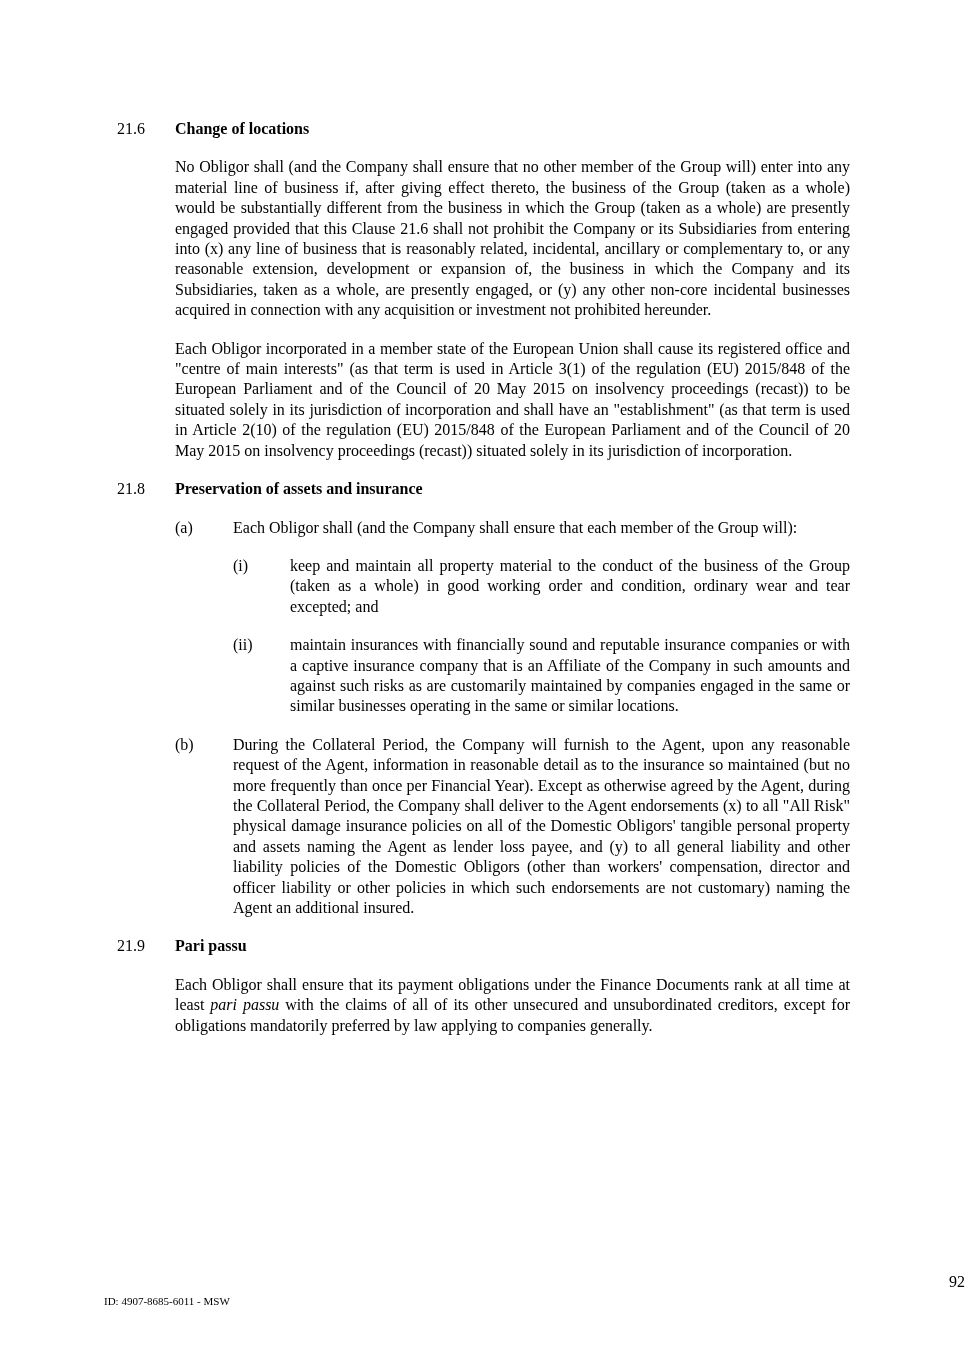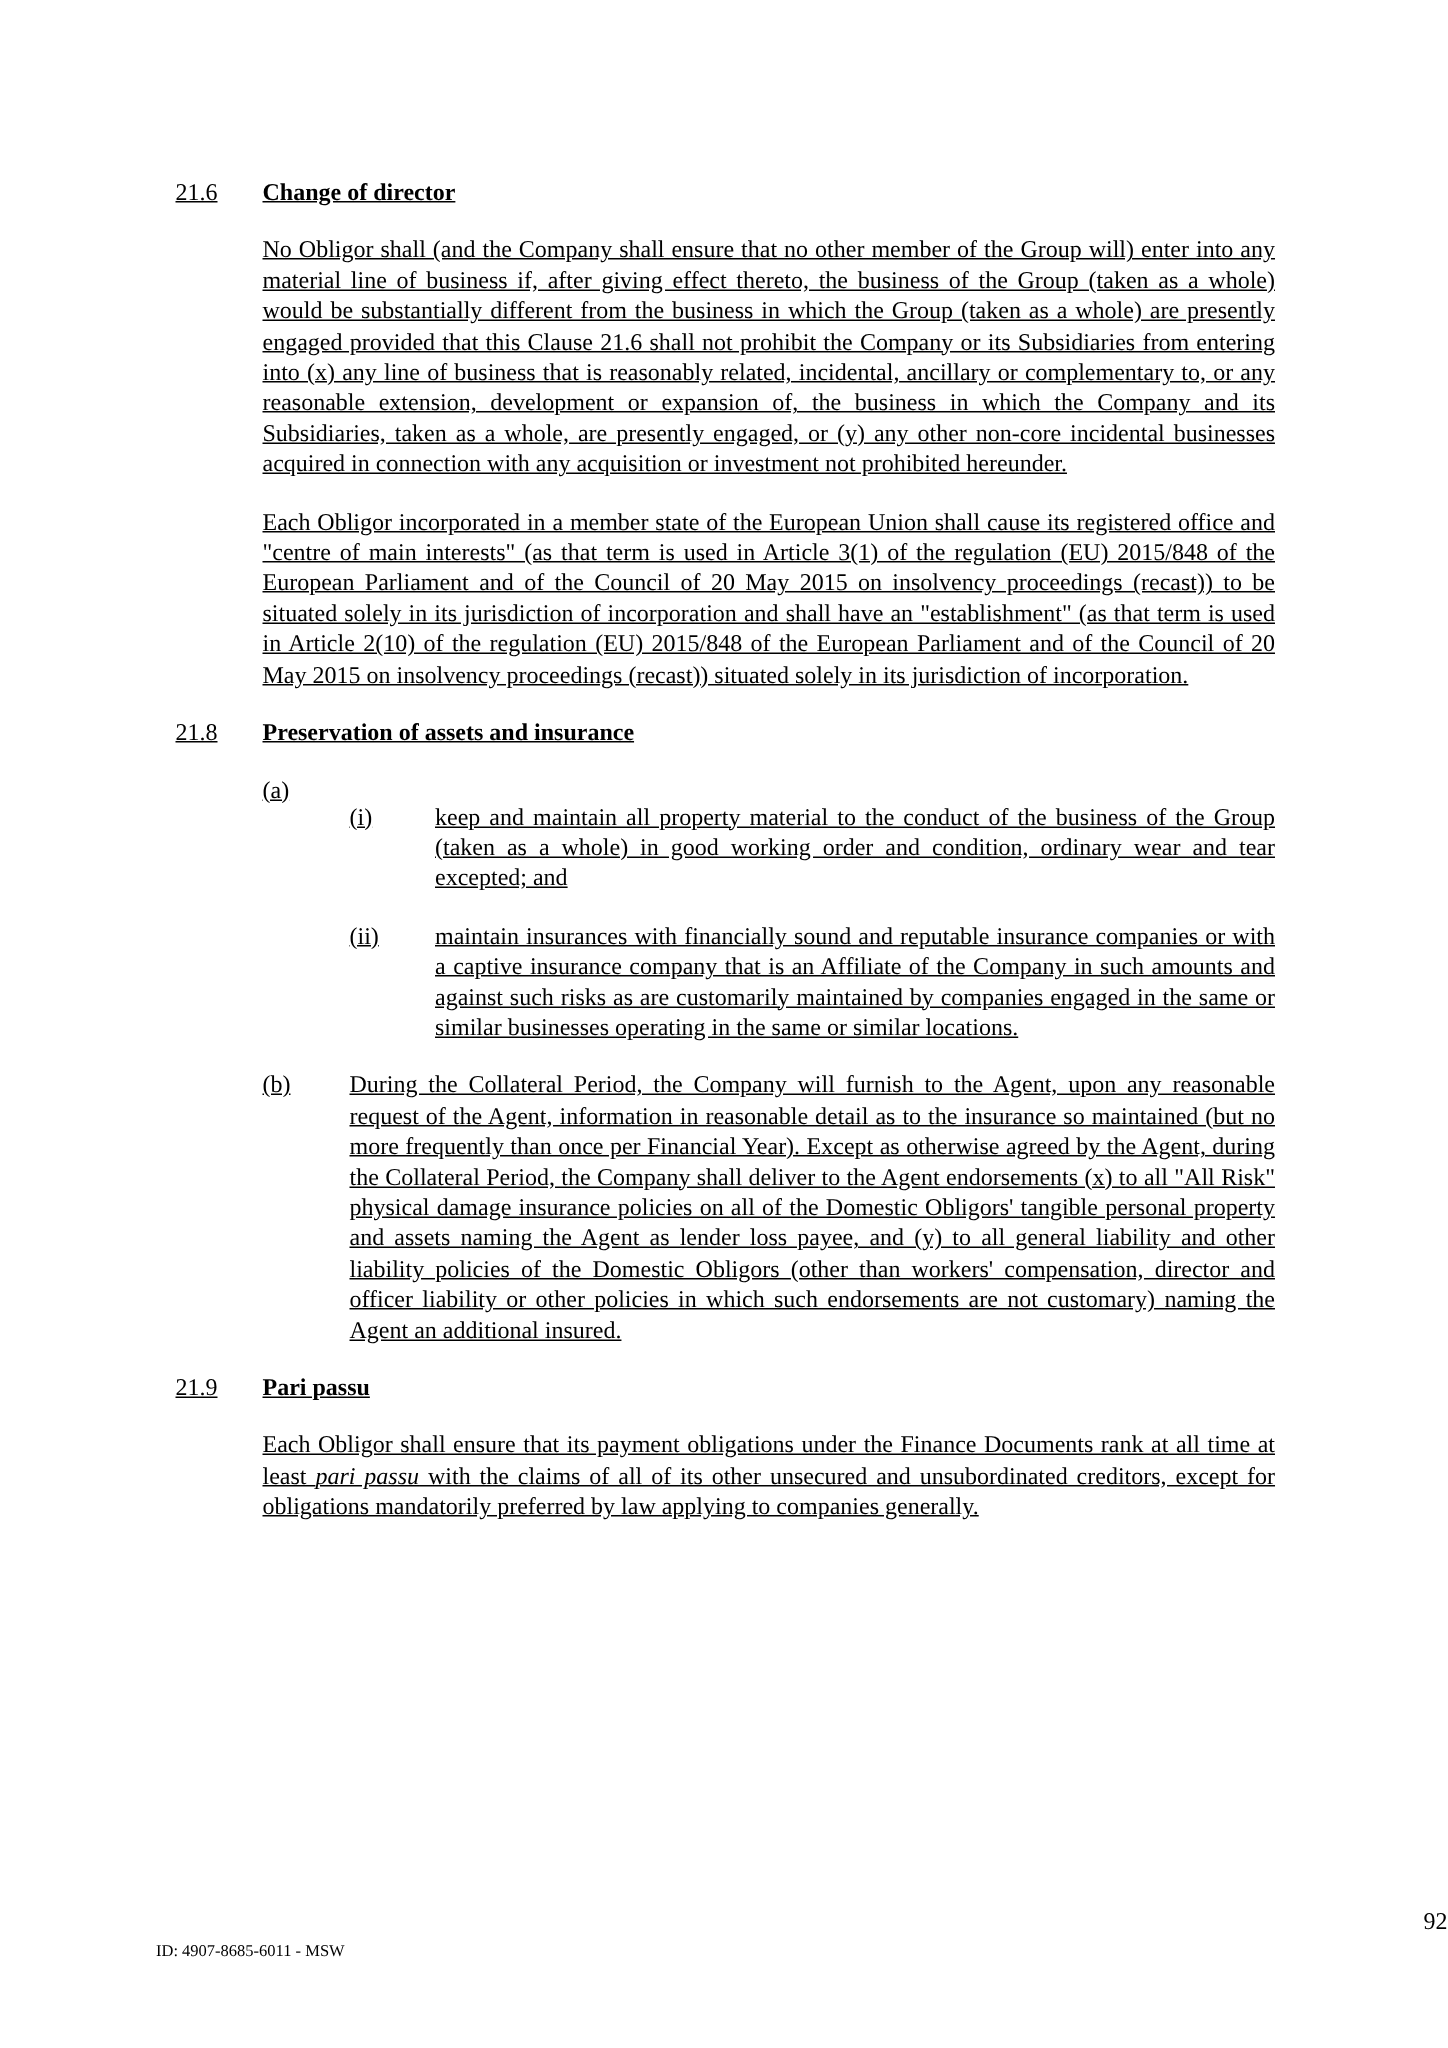--- a/index.html
+++ b/index.html
@@ -15,21 +15,21 @@
     font-size: 16px;
     line-height: 20.4px;
     overflow: hidden;
   }
   .content {
     position: absolute;
     top: 119px;
     left: 117px;
     width: 733px;
   }
-  .row { display: flex; text-decoration: underline; }
+  .row { display: flex; }
   .row.head { margin-bottom: 18px; }
   .row.para { margin-bottom: 18px; }
   .num { width: 58px; flex-shrink: 0; }
   .title { font-weight: bold; font-size: 16px; line-height: 20.4px; display: inline; }
   .body { flex: 1; text-align: justify; }
   .item { display: flex; }
   .item-gap { margin-top: 18px; }
   .marker { width: 58px; flex-shrink: 0; }
   .marker.sub { width: 57px; }
   .itext { flex: 1; text-align: justify; }
@@ -53,21 +53,21 @@
 </style>
 </head>
 <body>
 
 <div class="page">
   <div class="content">
 
     <section>
       <div class="row head">
         <span class="num">21.6</span>
-        <h2 class="title">Change of director</h2>
+        <h2 class="title">Change of locations</h2>
       </div>
       <div class="row para">
         <span class="num"></span>
         <p class="body">No Obligor shall (and the Company shall ensure that no other member of the Group will) enter into any material line of business if, after giving effect thereto, the business of the Group (taken as a whole) would be substantially different from the business in which the Group (taken as a whole) are presently engaged provided that this Clause 21.6 shall not prohibit the Company or its Subsidiaries from entering into (x) any line of business that is reasonably related, incidental, ancillary or complementary to, or any reasonable extension, development or expansion of, the business in which the Company and its Subsidiaries, taken as a whole, are presently engaged, or (y) any other non-core incidental businesses acquired in connection with any acquisition or investment not prohibited hereunder.</p>
       </div>
     </section>
 
     <section>
       <div class="row para">
         <span class="num"></span>
@@ -80,20 +80,21 @@
         <span class="num">21.8</span>
         <h2 class="title">Preservation of assets and insurance</h2>
       </div>
       <div class="row para">
         <span class="num"></span>
         <div class="body">
 
           <div class="item">
             <span class="marker">(a)</span>
             <div class="itext">
+              <p>Each Obligor shall (and the Company shall ensure that each member of the Group will):</p>
 
               <div class="item item-gap">
                 <span class="marker sub">(i)</span>
                 <p class="itext">keep and maintain all property material to the conduct of the business of the Group (taken as a whole) in good working order and condition, ordinary wear and tear excepted; and</p>
               </div>
 
               <div class="item item-gap">
                 <span class="marker sub">(ii)</span>
                 <p class="itext">maintain insurances with financially sound and reputable insurance companies or with a captive insurance company that is an Affiliate of the Company in such amounts and against such risks as are customarily maintained by companies engaged in the same or similar businesses operating in the same or similar locations.</p>
               </div>

